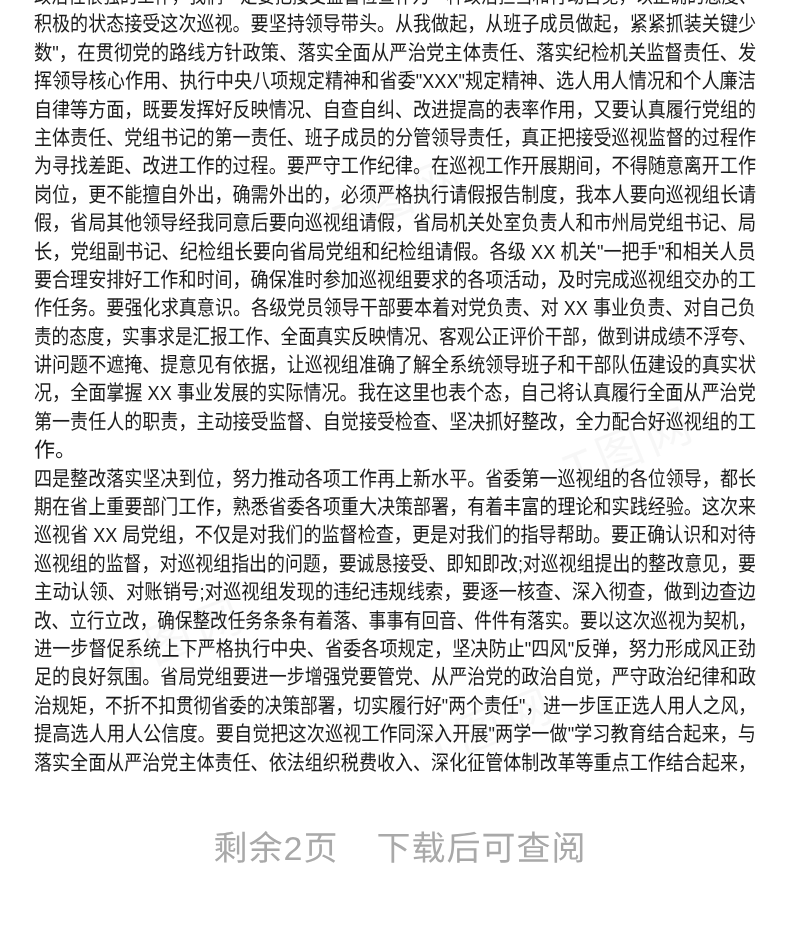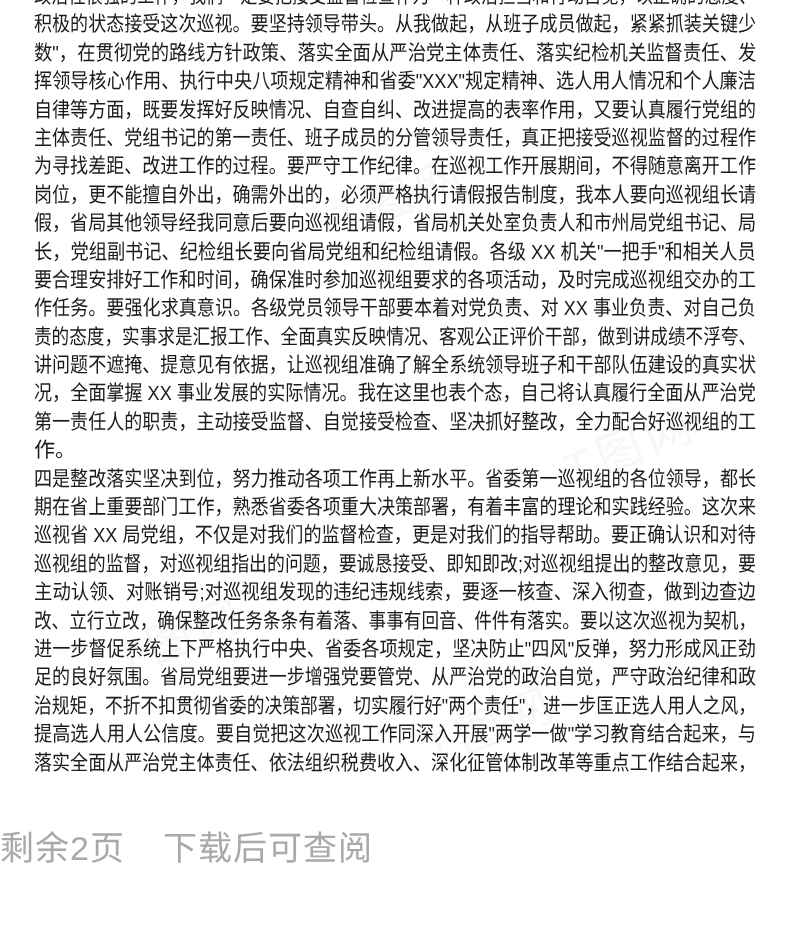--- a/index.html
+++ b/index.html
@@ -47,20 +47,21 @@
   }
   .line.j {
     text-align: justify;
     text-align-last: justify;
   }
   .footer-note {
     position: absolute;
     left: 0;
     right: 0;
     top: 828px;
+    text-align: center;
     font-size: 34px;
     line-height: 40px;
     letter-spacing: 1px;
     white-space: nowrap;
   }
   .footer-note .gap {
     display: inline-block;
     width: 38px;
   }
 </style>

